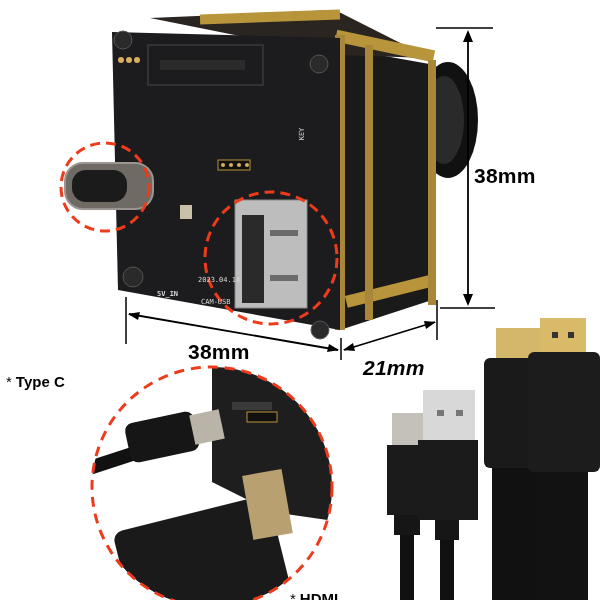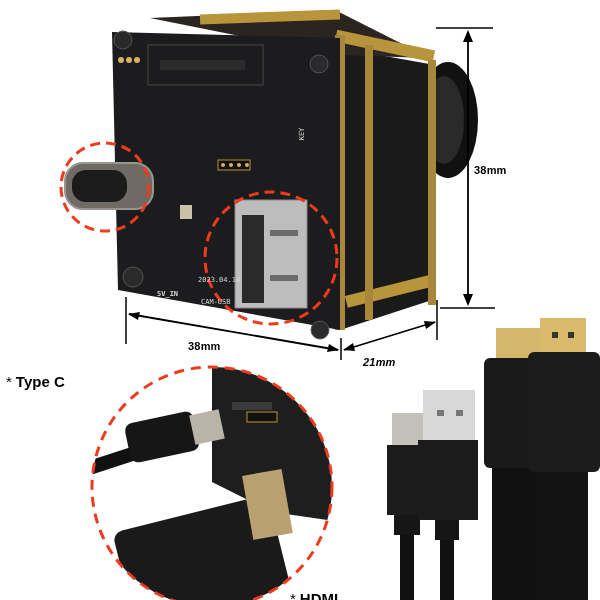--- a/index.html
+++ b/index.html
@@ -1,19 +1,19 @@
 <!DOCTYPE html>
 <html><head>
   <meta charset="utf-8">
   <style>
     html, body { margin: 0; padding: 0; }
     body { width: 600px; height: 600px; background: #ffffff; position: relative; overflow: hidden; font-family: "Liberation Sans", sans-serif; }
     .abs { position: absolute; }
     .label { font-family: "Liberation Sans", sans-serif; font-weight: 900; color: #000; }
-    .dim { font-size: 11px; font-weight: 700; letter-spacing: 0.2px; }
+    .dim { font-size: 21px; font-weight: 700; letter-spacing: 0.2px; }
     .callout { font-size: 15px; font-weight: 700; text-align: right; }
     .callout .star { font-weight: 400; margin-right: 4px; }
     .silk { font-family: "DejaVu Sans Mono", monospace; font-size: 7px; color: #d8d8d8; }
     svg { display: block; }
   </style>
 </head>
 <body>
 
 <div class="abs" style="left:0;top:0;width:600px;height:360px;">
   <svg width="600" height="360" viewBox="0 0 600 360">

